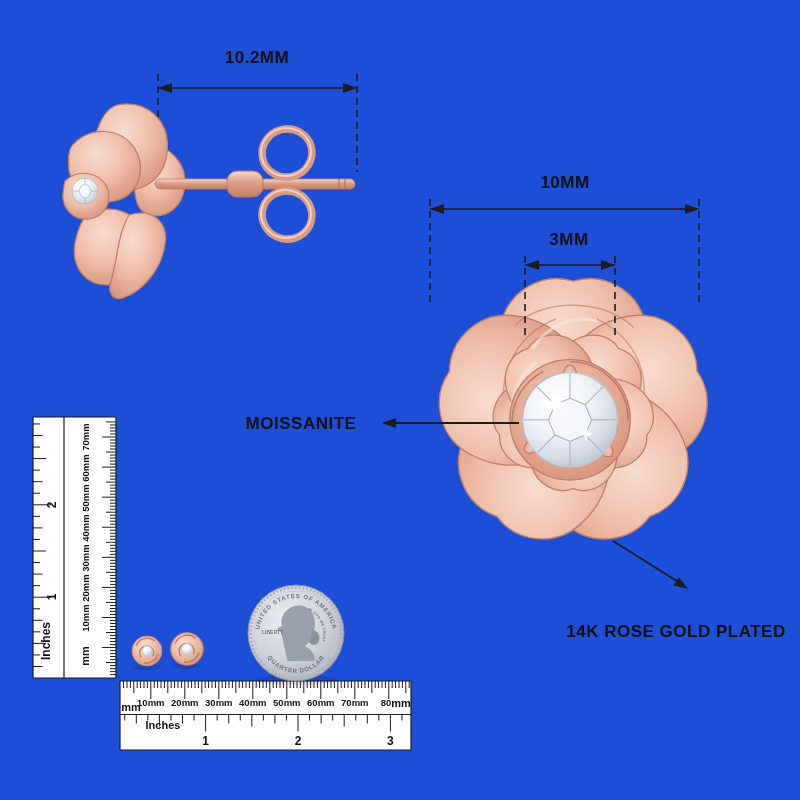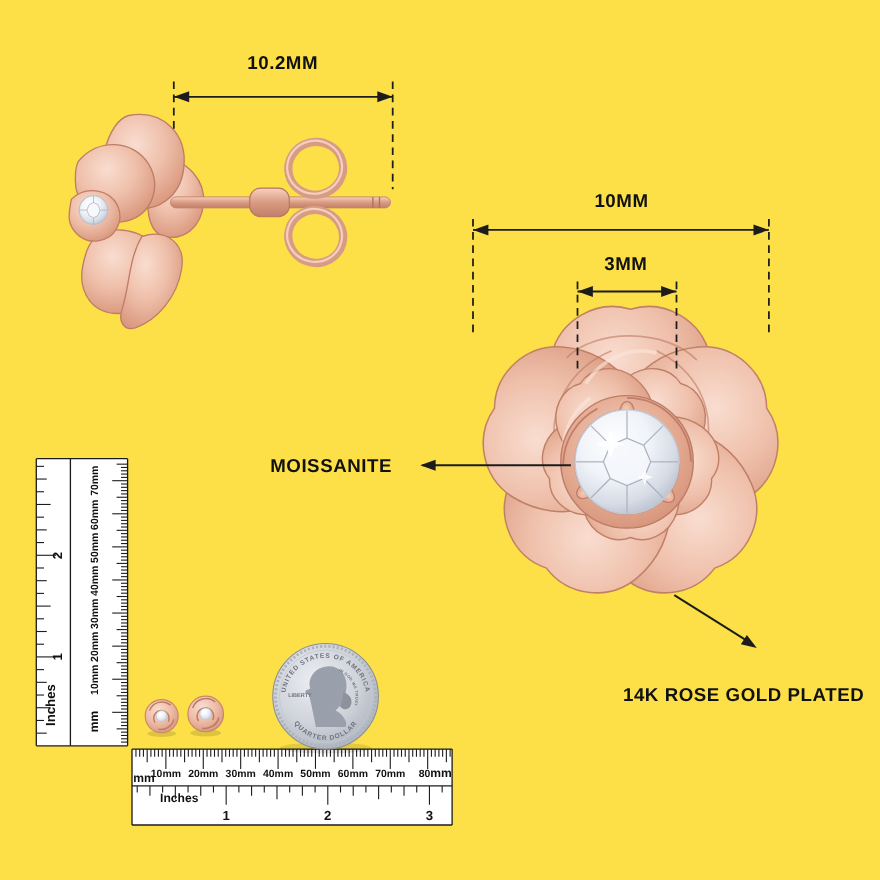--- a/index.html
+++ b/index.html
@@ -1,16 +1,16 @@
 <!DOCTYPE html>
 <html><head>
 <meta charset="utf-8">
 <style>
   html,body{margin:0;padding:0;background:#ffffff;}
-  .stage{position:relative;width:800px;height:800px;background:#fde047;overflow:hidden;
+  .stage{position:relative;width:800px;height:800px;background:#1d4ed8;overflow:hidden;
          font-family:"Liberation Sans",sans-serif;}
   svg{position:absolute;left:0;top:0;}
   text{font-family:"Liberation Sans",sans-serif;fill:#111;}
   .dim{font-size:17px;font-weight:bold;letter-spacing:.5px;}
   .callout{font-size:17px;font-weight:bold;letter-spacing:.5px;}
   .rlbl{font-size:9.5px;font-weight:bold;}
   .rnum{font-size:12px;font-weight:bold;}
   .runit{font-size:11px;font-weight:bold;}
   .coin-arc{font-size:6px;font-weight:bold;fill:#6e737d;letter-spacing:.8px;}
   .coin-small{font-size:5px;font-weight:bold;fill:#6e737d;}

